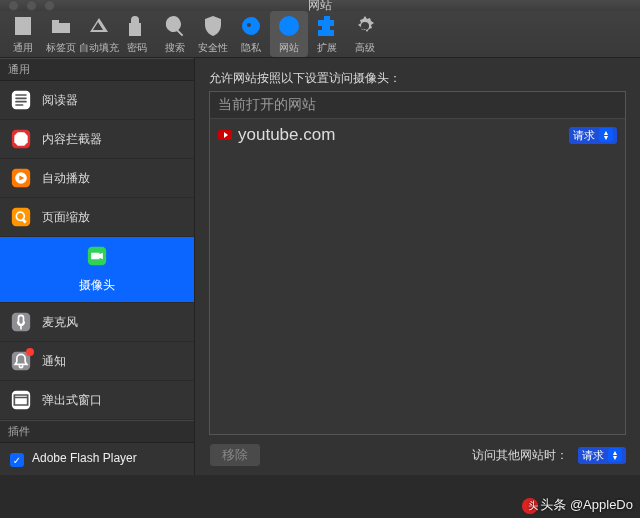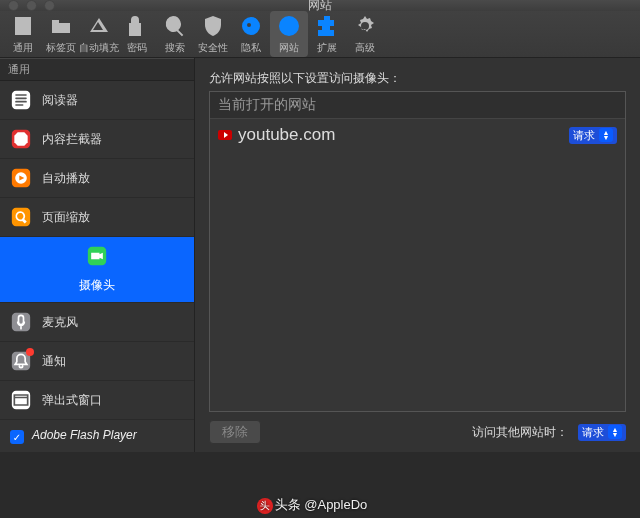--- a/index.html
+++ b/index.html
@@ -17,37 +17,37 @@
   .content { flex:1; display:flex; background:#333; }
   .sidebar { width:195px; background:#333; border-right:1px solid #222; display:flex; flex-direction:column; }
   .section-hdr { background:#2d2d2d; color:#aaa; font-size:11px; padding:3px 8px; border-top:1px solid #444; border-bottom:1px solid #222;}
   .sb-list { flex:0 0 auto; }
   .sb-item { display:flex; align-items:center; gap:10px; padding:8px 10px; cursor:pointer; border-bottom:1px solid #2a2a2a; }
   .sb-item.selected { background:#0a66ff; color:#fff;flex-direction:column; }
   .sb-icon { width:22px; height:22px; border-radius:4px; display:flex; align-items:center; justify-content:center; flex-shrink:0; }
   .sb-label { font-size:12px; }
   .plugin { padding:8px 10px; display:flex; gap:8px; }
   .chk { width:14px; height:14px; background:#0a66ff; border-radius:3px; display:flex; align-items:center; justify-content:center; color:#fff; font-size:10px; margin-top:2px;}
-  .plugin-txt { display:flex; flex-direction:column;font-style:italic; }
+  .plugin-txt { display:flex; flex-direction:column; }
   .plugin-name { font-size:12px; color:#eee; }
   .plugin-ver { font-size:10px; color:#999; }
   .main { flex:1; display:flex; flex-direction:column; padding:12px 14px 8px 14px; gap:4px; }
   .main-title { font-size:12px; color:#ddd; }
   .site-box { flex:1; border:1px solid #555; background:#363636; display:flex; flex-direction:column; }
   .site-hdr { background:#2f2f2f; color:#999; font-size:14px; padding:4px 8px; border-bottom:1px solid #444; }
   .site-row { display:flex; align-items:center; padding:6px 8px; gap:6px; }
   .favicon { width:14px; height:10px; background:#c00; border-radius:2px; display:flex; align-items:center; justify-content:center;}
   .favicon::after { content:""; border-left:4px solid #fff; border-top:3px solid transparent; border-bottom:3px solid transparent; margin-left:1px;}
   .site-name { flex:1; font-size:17px; color:#ddd; }
   .dropdown { background:#1d4ed8; border:none; border-radius:3px; font-size:11px; color:#fff; padding:1px 4px; display:flex; align-items:center; gap:4px; cursor:pointer; }
   .dd-arrows { background:#0a5cff; border-radius:3px; width:14px; height:14px; display:flex; flex-direction:column; align-items:center; justify-content:center; line-height:5px; font-size:7px; color:#fff;}
   .bottom-row { display:flex; align-items:center; gap:10px; padding-top:4px;}
   .btn { background:#4a4a4a; border:1px solid #333; color:#888; font-size:13px; padding:2px 12px; border-radius:4px; cursor:default;}
   .spacer { flex:1; }
-  .footer { position:absolute; bottom:4px; left:0; right:16px; text-align:center; font-size:13px; color:#eee; text-shadow:0 0 3px #000;}
+  .footer { position:absolute; bottom:4px; left:0; right:7px; text-align:right; font-size:13px; color:#eee; text-shadow:0 0 3px #000;}
   .footer-logo { display:inline-block; width:16px; height:16px; border-radius:50%; background:#d22; color:#fff; font-size:10px; line-height:16px; vertical-align:middle; margin-right:2px;}
   svg { display:block; }
 </style>
 </head>
 <body>
 <div class="window">
 
   <div class="titlebar">
     <div class="traffic">
       <div class="dot"></div>
@@ -211,20 +211,21 @@
           <div class="sb-item">
             <div class="sb-icon" style="position: relative;">
               <svg width="20" height="20" viewBox="0 0 24 24">
                 <rect x="1" y="1" width="22" height="22" rx="5" fill="#ffffff"></rect>
                 <path fill="none" stroke="#555" stroke-width="2" stroke-linecap="round" d="M4 6h16v12H4z M4 6h16v3H4z"></path>
               </svg>
             </div>
             <span class="sb-label">弹出式窗口</span>
           </div>
         </div>
+      <div class="section-hdr">插件</div>
       <div class="plugin">
         <div class="chk">✓</div>
         <div class="plugin-txt">
           <span class="plugin-name">Adobe Flash Player</span>
         </div>
       </div>
     </div>
 
     <div class="main">
       <div class="main-title">允许网站按照以下设置访问摄像头：</div>

